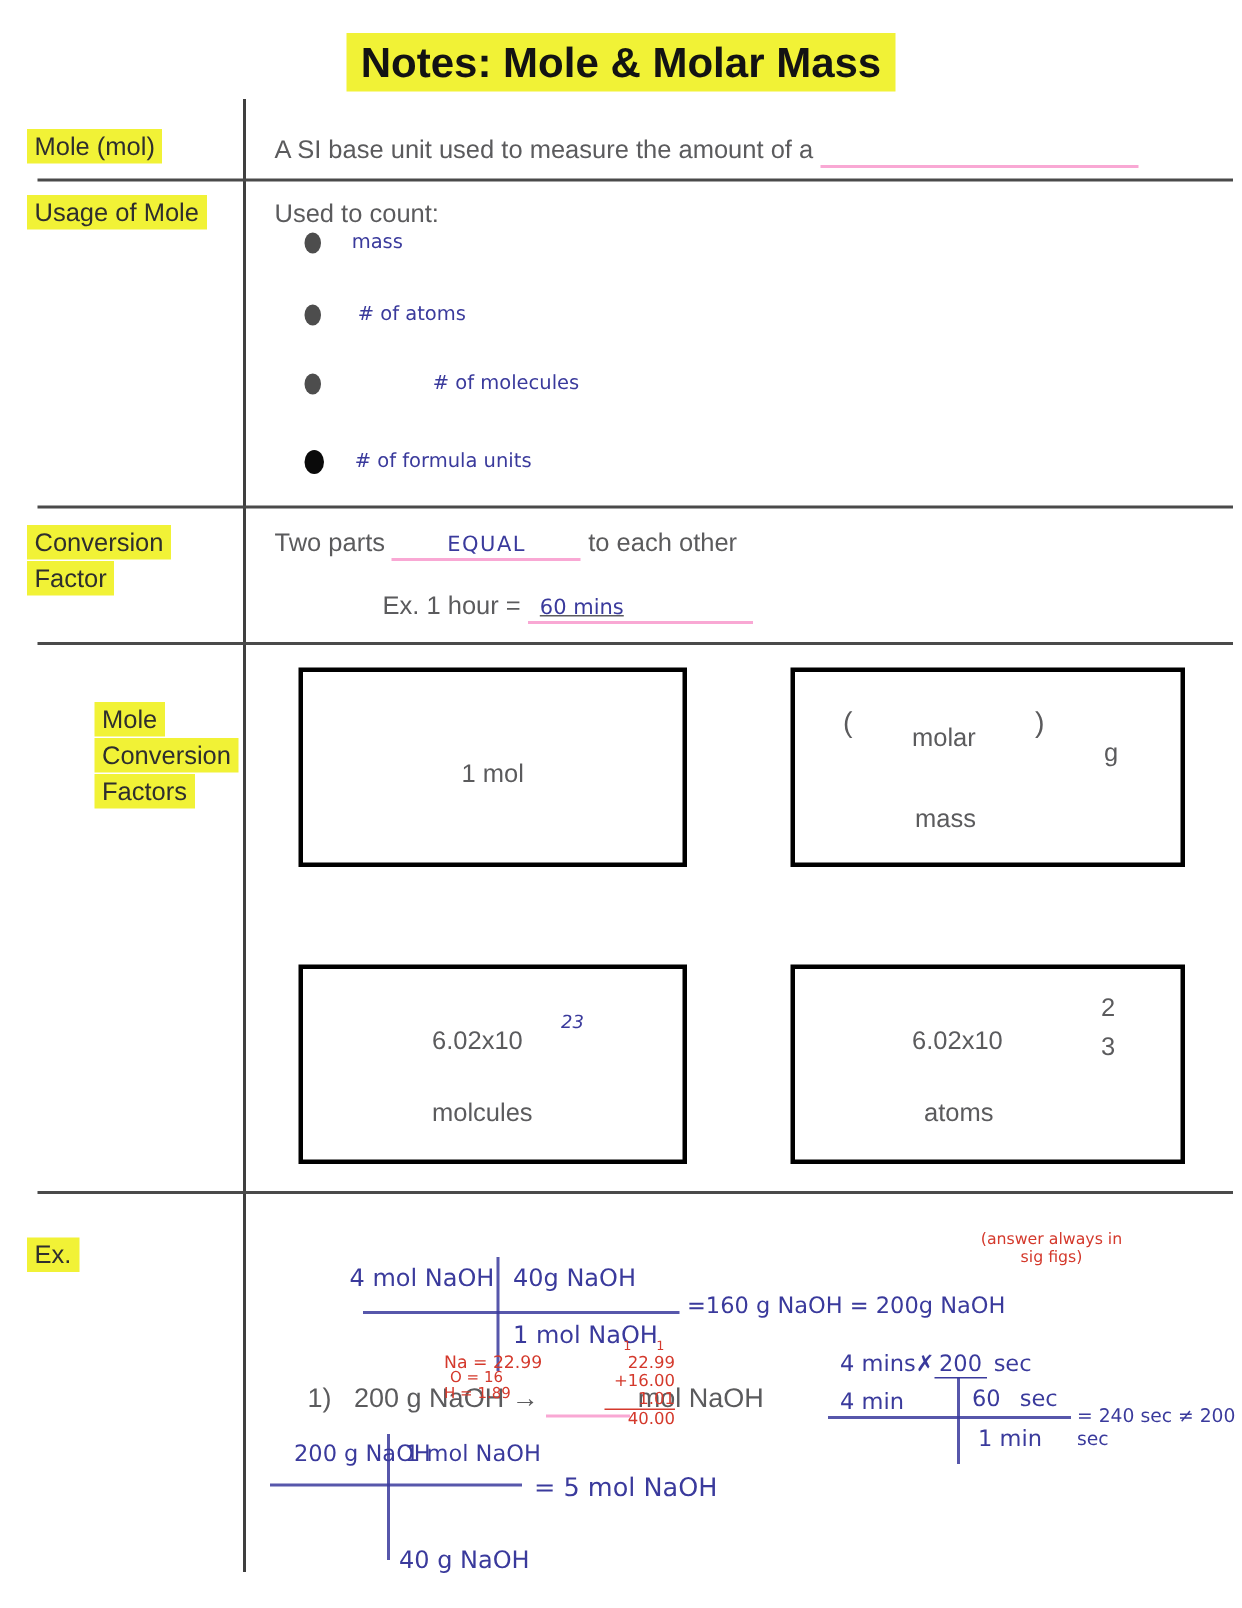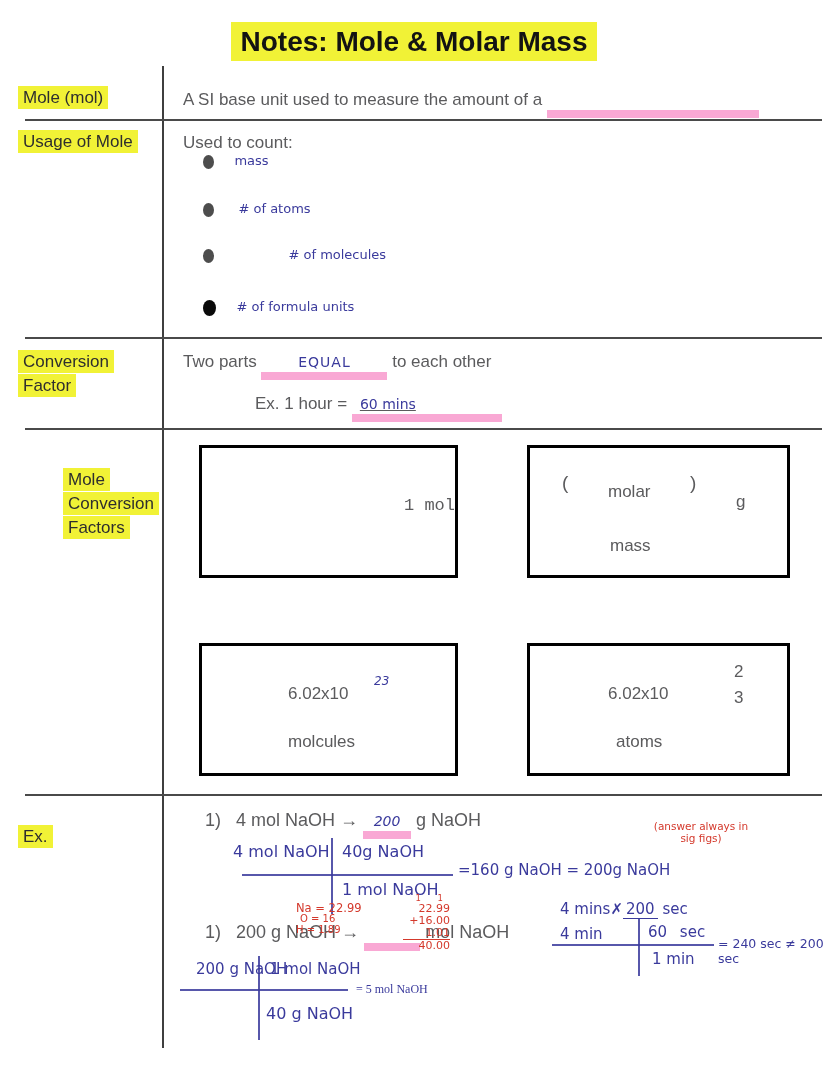--- a/index.html
+++ b/index.html
@@ -10,21 +10,21 @@
   body{font-family:"Liberation Sans", sans-serif;}
   .sheet{position:relative;width:828px;height:1072px;background:#fff;overflow:hidden;}
   .abs{position:absolute;}
   .typed{color:var(--typed);font-size:17px;}
   .hl{background:var(--hl);padding:2px 5px;-webkit-box-decoration-break:clone;box-decoration-break:clone;line-height:1.42;}
   .label-wrap{font-size:17px;color:#2e2e2e;}
   .title-row{top:22px;left:0;width:100%;text-align:center;}
   .title-row .hl{font-size:28px;font-weight:bold;color:#131313;padding:4px 10px;}
   .vline{left:162px;top:66px;width:2px;height:982px;background:#3f3f3f;}
   .hline{height:2px;background:var(--line);left:25px;width:797px;}
-  .blank{display:inline-block;border-bottom:8px solid #f9a8d4;vertical-align:baseline;text-align:center;}
+  .blank{display:inline-block;border-bottom:2px solid #f9a8d4;vertical-align:baseline;text-align:center;}
   .hw{font-family:"DejaVu Sans", sans-serif;color:var(--blue);}
   .hw-red{font-family:"DejaVu Sans", sans-serif;color:var(--red);}
   .bullet{display:inline-block;width:11px;height:14px;border-radius:50%;background:#4d4d4d;}
   .bullet.last{background:#0a0a0a;width:13px;height:16px;}
   .box{border:3px solid #000;background:#fff;}
   .frac-h{height:2px;background:var(--blue);opacity:.85;}
   .frac-v{width:2px;background:var(--blue);opacity:.85;}
   .sum{color:var(--red);font-family:"DejaVu Sans", sans-serif;font-size:11px;line-height:1.08;text-align:right;width:47px;}
   .sum .total{border-top:1.3px solid var(--red);}
   .note{color:var(--red);font-family:"DejaVu Sans", sans-serif;font-size:10.5px;line-height:1.15;text-align:center;}
@@ -87,47 +87,41 @@
     <span>Two parts</span>
     <span class="blank" style="width:126px;"><span class="hw" style="font-size:14px;letter-spacing:1px;">EQUAL</span></span>
     <span>to each other</span>
   </div>
   <div class="abs typed" style="left:255px;top:394px;">
     <span>Ex. 1 hour =</span>
     <span class="blank" style="width:150px;text-align:left;padding-left:8px;text-decoration:underline;"><span class="hw" style="font-size:14px;">60 mins</span></span>
   </div>
 
   <div class="abs box" style="left:199px;top:445px;width:259px;height:133px;">
-    <div class="abs typed" style="left:0;top:48px;width:100%;text-align:right;font-family:Liberation Mono, monospace;">1 mol</div>
+    <div class="abs typed" style="left:0;top:58px;width:100%;text-align:center;">1 mol</div>
   </div>
   <div class="abs box" style="left:527px;top:445px;width:263px;height:133px;">
     <div class="abs typed" style="left:32px;top:24px;font-size:19px;">(</div>
     <div class="abs typed" style="left:78px;top:34px;">molar</div>
     <div class="abs typed" style="left:160px;top:24px;font-size:19px;">)</div>
     <div class="abs typed" style="left:206px;top:44px;">g</div>
     <div class="abs typed" style="left:80px;top:88px;">mass</div>
   </div>
   <div class="abs box" style="left:199px;top:643px;width:259px;height:133px;">
     <div class="abs typed" style="left:86px;top:38px;">6.02x10</div>
     <div class="abs hw" style="left:172px;top:28px;font-size:12px;font-style:italic;">23</div>
     <div class="abs typed" style="left:86px;top:86px;">molcules</div>
   </div>
   <div class="abs box" style="left:527px;top:643px;width:263px;height:133px;">
     <div class="abs typed" style="left:78px;top:38px;">6.02x10</div>
     <div class="abs typed" style="left:204px;top:16px;">2</div>
     <div class="abs typed" style="left:204px;top:42px;">3</div>
     <div class="abs typed" style="left:86px;top:86px;">atoms</div>
   </div>
 
-  <div class="abs typed" style="left:205px;top:810px;font-size:18px;">
-    <span>1)</span>&nbsp;&nbsp;
-    <span>4 mol NaOH →</span>
-    <span class="blank" style="width:48px;"><span class="hw" style="font-size:14px;font-style:italic;">200</span></span>
-    <span>g NaOH</span>
-  </div>
 
   <div class="abs note" style="left:633px;top:820px;width:136px;">
     <div>(answer always in</div>
     <div>sig figs)</div>
   </div>
 
   <div class="abs hw" style="left:233px;top:842px;font-size:16px;">4 mol NaOH</div>
   <div class="abs hw" style="left:342px;top:842px;font-size:16px;">40g NaOH</div>
   <div class="abs frac-v" style="left:331px;top:838px;height:76px;"></div>
   <div class="abs frac-h" style="left:242px;top:874px;width:211px;"></div>
@@ -151,22 +145,22 @@
     <span>1)</span>&nbsp;&nbsp;
     <span>200 g NaOH →</span>
     <span class="blank" style="width:56px;">&nbsp;</span>
     <span>mol NaOH</span>
   </div>
 
   <div class="abs hw" style="left:196px;top:960px;font-size:15px;">200 g NaOH</div>
   <div class="abs hw" style="left:270px;top:960px;font-size:15px;">1 mol NaOH</div>
   <div class="abs frac-v" style="left:258px;top:956px;height:84px;"></div>
   <div class="abs frac-h" style="left:180px;top:989px;width:168px;"></div>
-  <div class="abs hw" style="left:266px;top:1004px;font-size:16px;text-align:center;">40 g NaOH</div>
-  <div class="abs hw" style="left:356px;top:982px;font-size:12px;font-family:Liberation Serif, serif;">= 5 mol NaOH</div>
+  <div class="abs hw" style="left:266px;top:1030px;font-size:16px;text-align:center;">40 g NaOH</div>
+  <div class="abs hw" style="left:356px;top:982px;font-size:17px;">= 5 mol NaOH</div>
 
   <div class="abs hw" style="left:560px;top:900px;font-size:15px;">
     <span>4 mins</span><span>✗</span><span style="border-bottom:1.5px solid var(--blue);padding:0 3px;">200</span>
     <span>sec</span>
   </div>
   <div class="abs hw" style="left:560px;top:925px;font-size:15px;">4 min</div>
   <div class="abs hw" style="left:648px;top:923px;font-size:15px;word-spacing:8px;">60 sec</div>
   <div class="abs frac-v" style="left:638px;top:918px;height:58px;"></div>
   <div class="abs frac-h" style="left:552px;top:944px;width:162px;"></div>
   <div class="abs hw" style="left:652px;top:950px;font-size:15px;">1 min</div>

